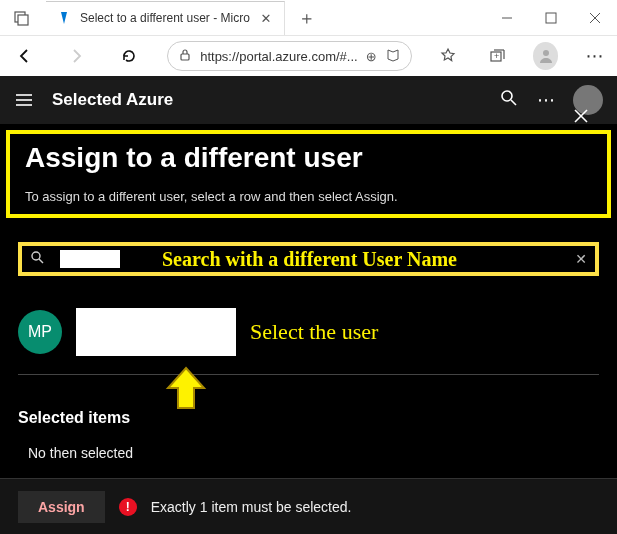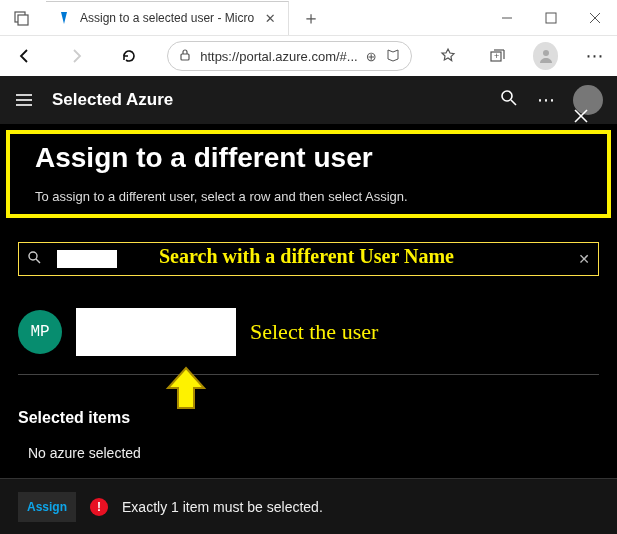--- a/index.html
+++ b/index.html
@@ -22,59 +22,59 @@
   .url-text { flex:1; white-space:nowrap; overflow:hidden;}
   .addr-icon { width:28px; height:28px; display:flex; align-items:center; justify-content:center; color:#555; border-radius:4px;}
   .avatar-browser { width:28px; height:28px; border-radius:50%; background:#ddd; display:flex; align-items:center; justify-content:center;}
   .content { position:relative; background:#000; height:458px; color:#fff; }
   .azure-header { height:48px; background:#1b1b1b; display:flex; align-items:center; padding:0 14px; gap:18px;}
   .hamburger { width:20px; height:20px; color:#fff;}
   .azure-title { font-size:17px; font-weight:600; }
   .azure-header-right { margin-left:auto; display:flex; align-items:center; gap:18px;}
   .azure-avatar { width:30px; height:30px; border-radius:50%; background:#777;}
   .panel { padding:0 0 0 0;}
-  .panel-highlight { border:4px solid #fef200; margin:6px 6px 0 6px; padding:8px 10px 10px 25px; position:relative;}
+  .panel-highlight { border:4px solid #fef200; margin:6px 6px 0 6px; padding:8px 10px 10px 15px; position:relative;}
   .panel-title { font-size:28px; font-weight:700; color:#fff; }
   .panel-sub { font-size:13px; color:#ddd; margin-top:15px;}
   .panel-close { position:absolute; right:14px; top:18px; color:#fff; width:24px; height:24px; display:flex; align-items:center; justify-content:center;}
-  .search-row { margin:24px 18px 0 18px; border:1px solid #fde047; height:34px; display:flex; align-items:center; padding:8px 8px; gap:16px; position:relative;}
+  .search-row { margin:24px 18px 0 18px; border:4px solid #fde047; height:34px; display:flex; align-items:center; padding:8px 8px; gap:16px; position:relative;}
   .search-icon { color:#ccc; }
   .redact-white { background:#fff; height:18px; }
   .search-clear { color:#bbb; font-size:14px; margin-left:auto;}
   .search-anno { position:absolute; left:140px; top:2px; font-family:"Times New Roman",serif; font-size:20px; font-weight:bold; color:#fef200; pointer-events:none;}
   .user-row { margin:32px 18px 0 18px; display:flex; align-items:center; gap:14px;}
-  .user-avatar { width:44px; height:44px; border-radius:50%; background:#078d6f; display:flex; align-items:center; justify-content:center; font-size:16px; color:#fff;font-family:Liberation Mono, monospace; }
+  .user-avatar { width:44px; height:44px; border-radius:50%; background:#078d6f; display:flex; align-items:center; justify-content:center; font-size:16px; color:#fff; }
   .user-name-redact { width:160px; height:48px; background:#fff;}
   .user-anno { font-family:"Times New Roman",serif; font-size:22px; font-weight:normal; color:#fef200;}
   .arrow-anno { position:absolute; left:156px; top:284px; pointer-events:none;}
   .divider { height:1px; background:#444; margin:18px 18px 0 18px;}
   .section-h { margin:34px 18px 4px 18px; font-size:16px; font-weight:700;}
   .no-items { margin:18px 28px 0 28px; font-size:14px; color:#eee;}
   .divider-bottom { height:1px; background:#444; margin:18px 0 0 0;}
   .footer { position:absolute; bottom:0; left:0; right:0; background:#151515; height:56px; display:flex; align-items:center; padding:0 18px; gap:14px; border-top:1px solid #333;}
-  .assign-btn { background:#2a2a2a; color:#0ea5e9; padding:8px 9px; font-size:12px; font-weight:600; border:none;}
+  .assign-btn { background:#2a2a2a; color:#fca5a5; padding:8px 20px; font-size:14px; font-weight:600; border:none;}
   .err-icon { width:18px; height:18px; border-radius:50%; background:#e81123; color:#fff; display:flex; align-items:center; justify-content:center; font-size:12px; font-weight:bold;}
   .err-text { font-size:14px; color:#eee;text-align:center;}
 </style>
 </head>
 <body>
 
 <div class="titlebar">
   <div class="titlebar-left">
     <div class="navbtn">
       <svg width="16" height="16" viewBox="0 0 16 16">
           <rect x="1" y="2" width="10" height="10" fill="none" stroke="#555" stroke-width="1.2"></rect>
           <rect x="4" y="5" width="10" height="10" fill="#fff" stroke="#555" stroke-width="1.2"></rect>
         </svg>
     </div>
     <div class="tab active">
       <svg class="favicon" viewBox="0 0 16 16">
           <polygon points="5,2 11,2 8,14" fill="#0078d4"></polygon>
         </svg>
-      <span class="tab-title">Assign to a selected user - Micro</span>
+      <span class="tab-title">Select to a different user - Micro</span>
       <span class="tab-close">✕</span>
     </div>
     <div class="newtab">＋</div>
   </div>
   <div class="winctl">
     <div class="winbtn">
         <svg width="12" height="12">
           <line x1="1" y1="6" x2="11" y2="6" stroke="#555" stroke-width="1"></line>
         </svg>
       </div>
@@ -190,21 +190,21 @@
       <div class="user-name-redact"></div>
       <div class="user-anno">Select the user</div>
     </div>
 
     <svg class="arrow-anno" width="60" height="60" viewBox="0 0 60 60">
       <path d="M30 8 L48 28 L38 28 L38 48 L22 48 L22 28 L12 28 Z" fill="#fef200" stroke="#a88900" stroke-width="2"></path>
     </svg>
 
     <div class="divider"></div>
     <div class="section-h">Selected items</div>
-    <div class="no-items">No azure selected</div>
+    <div class="no-items">No then selected</div>
     <div class="divider-bottom" style="margin-top:22px;"></div>
   </div>
 
   <div class="footer">
     <button class="assign-btn">Assign</button>
     <div class="err-icon">!</div>
     <div class="err-text">Exactly 1 item must be selected.</div>
   </div>
 </div>
 

